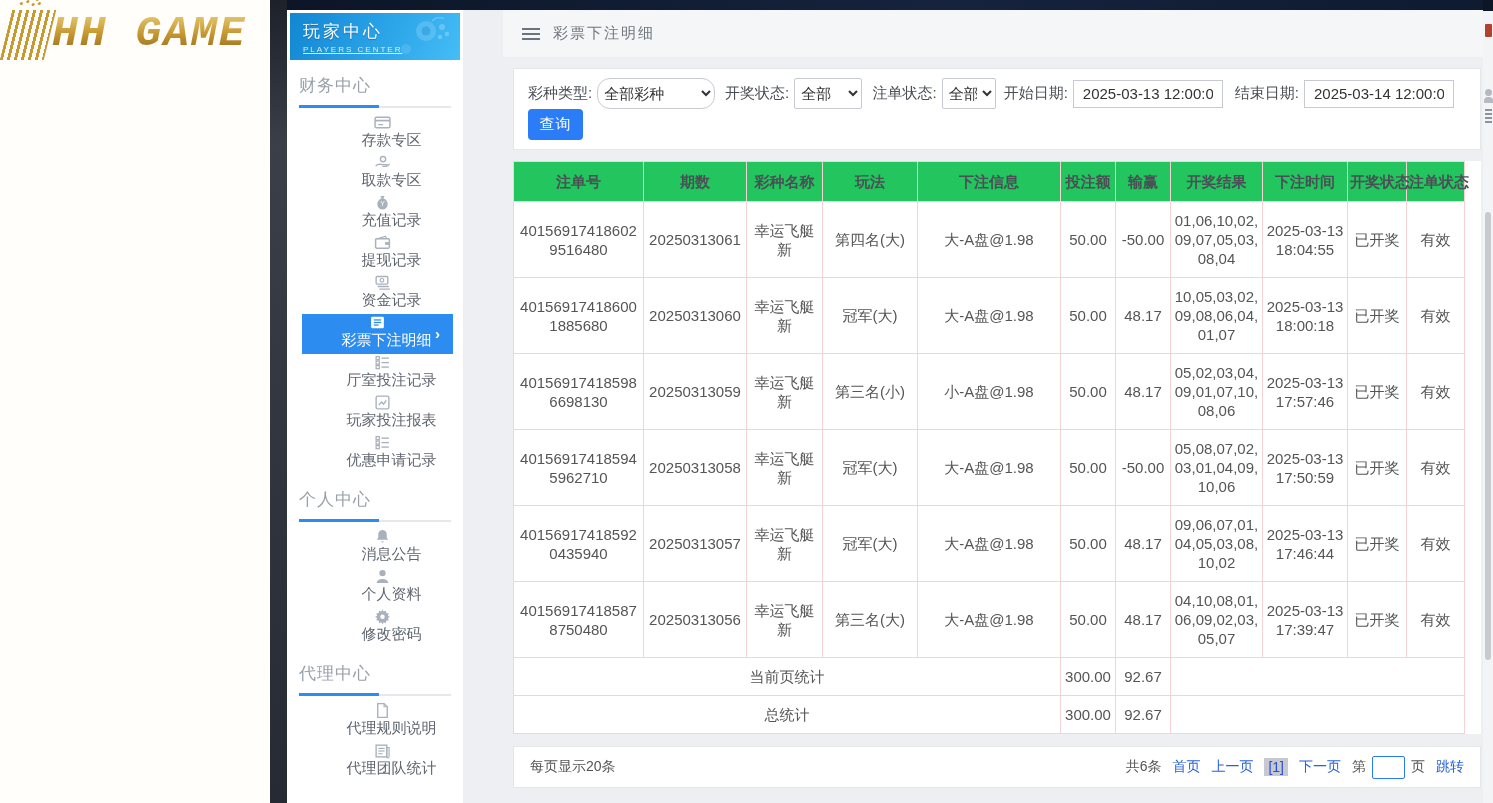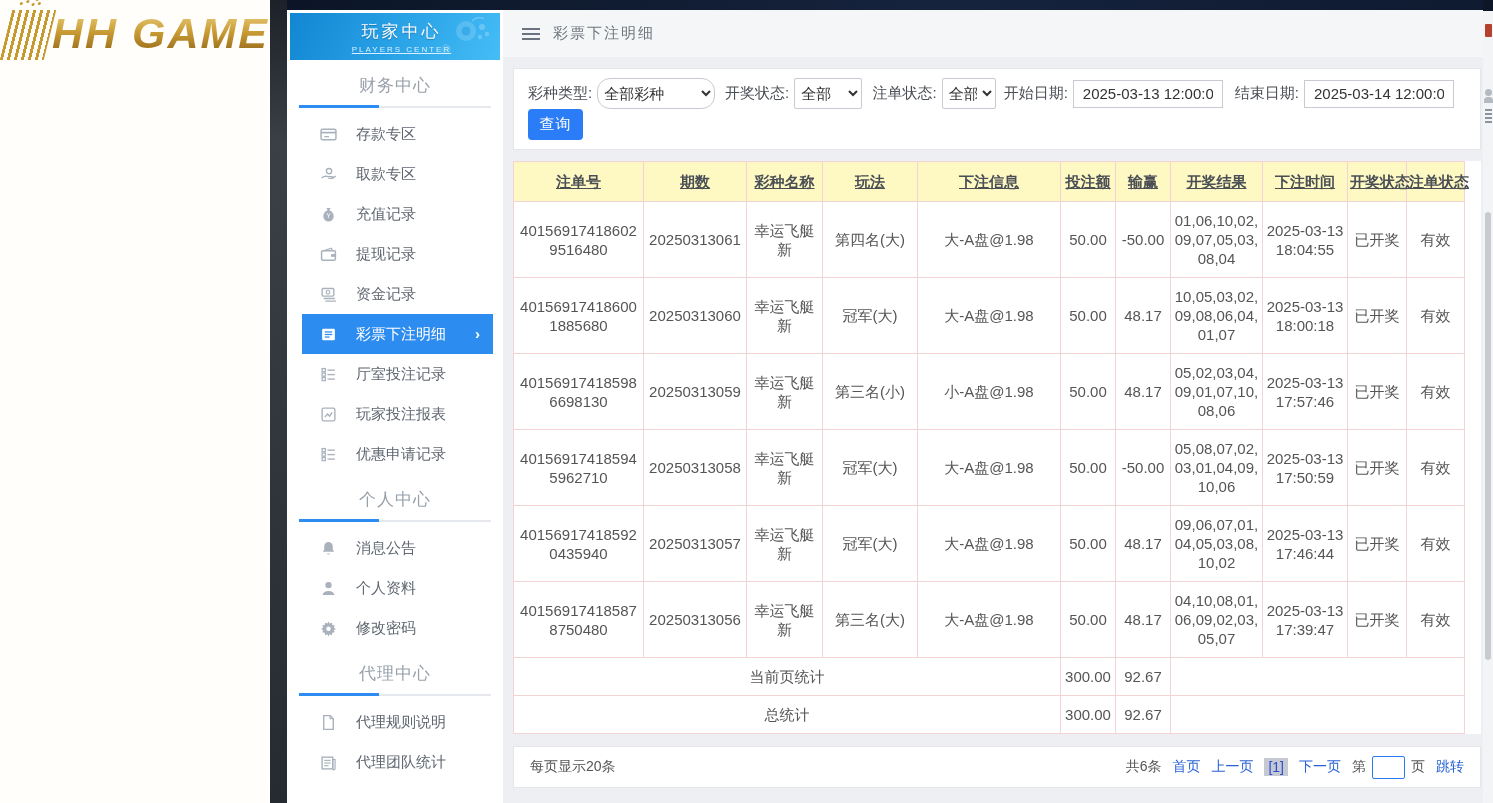--- a/index.html
+++ b/index.html
@@ -3,51 +3,51 @@
 <meta charset="utf-8">
 <style>
   * { box-sizing: border-box; margin: 0; padding: 0; }
   html,body { width:1493px; height:803px; }
   body {
     position: relative; overflow: hidden;
     background: #edeff3;
     font-family: "Liberation Sans", "DejaVu Sans", sans-serif;
   }
   
-  .logo-panel { position:absolute; left:0; top:0; width:270px; height:803px; background:#fffefb; }
+  .logo-panel { position:absolute; left:0; top:0; width:270px; height:803px; background:#fffefb;font-family:Liberation Mono, monospace; }
   .logo { position:absolute; left:6px; top:4px; display:flex; align-items:center; height:58px; }
   .logo-stripes { width:44px; height:50px; margin:4px 2px 0 0;
     background:repeating-linear-gradient(90deg,#c69a30 0 3px, rgba(0,0,0,0) 3px 7px);
     transform:skewX(-14deg); position:relative; }
   .logo-stripes::before { content:""; position:absolute; left:6px; top:-8px; width:3px; height:3px;
     background:#c69a30; border-radius:50%;
     box-shadow:6px -2px #c69a30, 12px 1px #c69a30, 3px -6px #c69a30, 9px -7px #c69a30, 15px -4px #c69a30, 18px 0 #c69a30; }
   .logo-text { font-size:43px; font-weight:bold; font-style:italic; letter-spacing:2px; color:#bd8d2a; }
   @supports ((-webkit-background-clip:text) or (background-clip:text)) {
     .logo-text { background:linear-gradient(180deg,#eed584 0%,#c89a33 48%,#8a5f14 100%);
       -webkit-background-clip:text; background-clip:text; color:transparent; }
   }
   
   .top-dark { position:absolute; left:270px; top:0; width:1223px; height:10px;
     background:linear-gradient(90deg,#0b1526,#16233d 55%,#0e1a30); }
   .side-strip { position:absolute; left:270px; top:0; width:17px; height:803px;
     background:linear-gradient(180deg,#1d2129,#3a3f48 18%,#2f343d 60%,#262b33); }
   
-  .sidebar { position:absolute; left:287px; top:10px; width:216px; height:793px; background:#ffffff; overflow:hidden;text-align:center; }
+  .sidebar { position:absolute; left:287px; top:10px; width:176px; height:793px; background:#ffffff; overflow:hidden; }
   .sb-header { margin:3px; height:47px; position:relative; color:#fff; padding:7px 0 0 13px;
     background:linear-gradient(115deg,#1286d2 0%,#2ba4e8 55%,#45bdf6 100%); }
   .sb-title { font-size:17px; letter-spacing:3px; text-shadow:0 1px 1px rgba(0,40,90,.35); }
   .sb-sub { font-size:8px; letter-spacing:2px; color:#d8f0ff; margin-top:2px;text-decoration:underline; }
   .sb-gamepad { position:absolute; right:8px; top:4px; opacity:.45; }
   .sb-section { margin-top:14px; }
   .sb-section-title { margin:0 12px; font-size:17px; color:#98a1ab; letter-spacing:1px; }
   .sb-section-line { margin:9px 12px 6px; height:2px; background:#e5e8ec; position:relative; }
   .sb-section-line i { position:absolute; left:0; top:-1px; width:80px; height:3px; background:#2d8cf0; display:block; }
   .sb-item { height:40px; display:flex; align-items:center; padding-left:33px;
-    color:#5f6670; font-size:15px; cursor:pointer; position:relative; }
+    color:#5f6670; font-size:15px; cursor:pointer; position:relative;flex-direction:column; }
   .sb-item .ic { width:17px; height:17px; margin-right:19px; color:#a9b2bc; display:flex; flex:0 0 17px; }
   .sb-item.active { background:#2d8cf0; color:#fff; margin:0 10px 0 15px; padding-left:18px; }
   .sb-item.active .ic { color:#fff; }
   .sb-item .chev { display:none; }
   .sb-item.active .chev { display:block; position:absolute; right:13px; top:11px; color:#fff; font-size:15px; font-weight:bold; }
   
   .main { position:absolute; left:503px; top:10px; width:980px; height:793px; }
   .topbar { height:47px; background:#f4f6f8; display:flex; align-items:center; padding-left:19px; }
   .burger { width:18px; display:flex; flex-direction:column; gap:3px; cursor:pointer; }
   .burger i { height:2px; background:#6b7280; display:block; }
@@ -62,21 +62,21 @@
   .sel-order { width:54px; margin-right:8px; }
   .date-input { width:150px; height:28px; border:1px solid #c7cbd1; font-size:15px; color:#333;
     padding:0 9px; margin-right:12px; background:#fff; }
   .btn-search { width:55px; height:31px; background:#2b7cf7; color:#fff; border:none;
     border-radius:4px; font-size:15px; cursor:pointer; letter-spacing:1px; }
   
   .table-panel { border:none; padding:0 16px 0 0; }
   table { border-collapse:collapse; table-layout:fixed; width:951px; }
   th, td { border:1px solid #f3d3d3; font-size:15px; color:#555; text-align:center;
     padding:9px 3px; line-height:19px; word-break:break-all; }
-  th { background:#fef9c3; color:#4a4f55; font-weight:bold; padding:10px 2px; word-break:keep-all;text-decoration:underline; }
+  th { background:#22c55e; color:#4a4f55; font-weight:bold; padding:10px 2px; word-break:keep-all; }
   tr.sum td { padding:9px 3px; }
   
   .footer-panel { height:42px; display:flex; align-items:center; justify-content:space-between;
     padding:0 16px; font-size:14px; color:#555; margin-top:12px; }
   .pager { display:flex; align-items:center; gap:11px; font-size:14px; color:#555; }
   .pager a { color:#2a63d4; text-decoration:none; cursor:pointer; }
   .pager .cur { background:#c6c9d2; color:#2a4bd4; padding:1px 4px; cursor:pointer; }
   .jump-group { display:flex; align-items:center; gap:6px; }
   .jump-input { width:33px; height:23px; border:1px solid #2b7cf7; border-radius:2px; }
   

